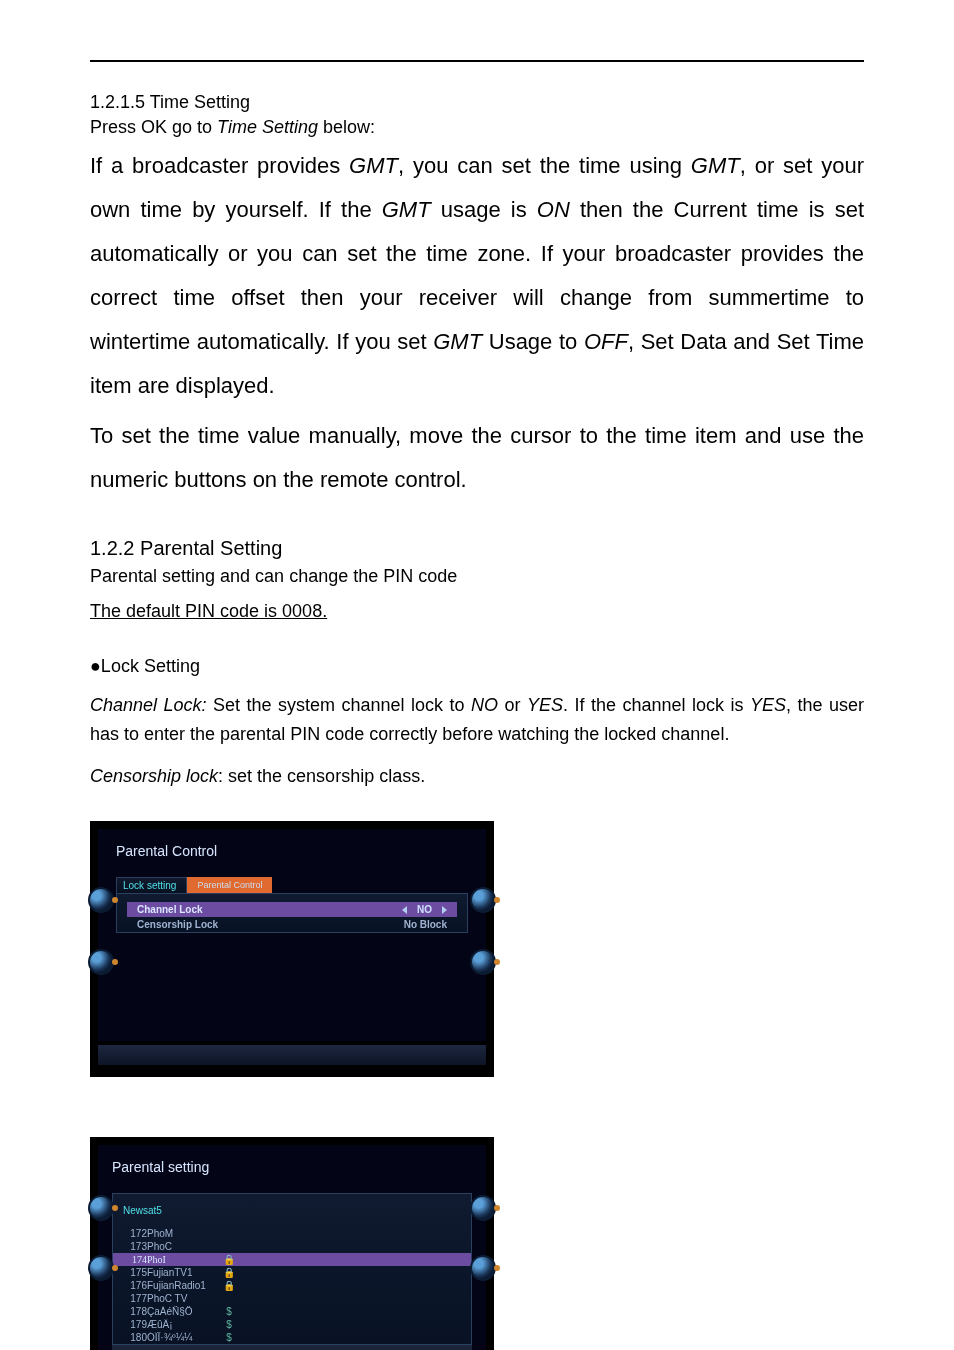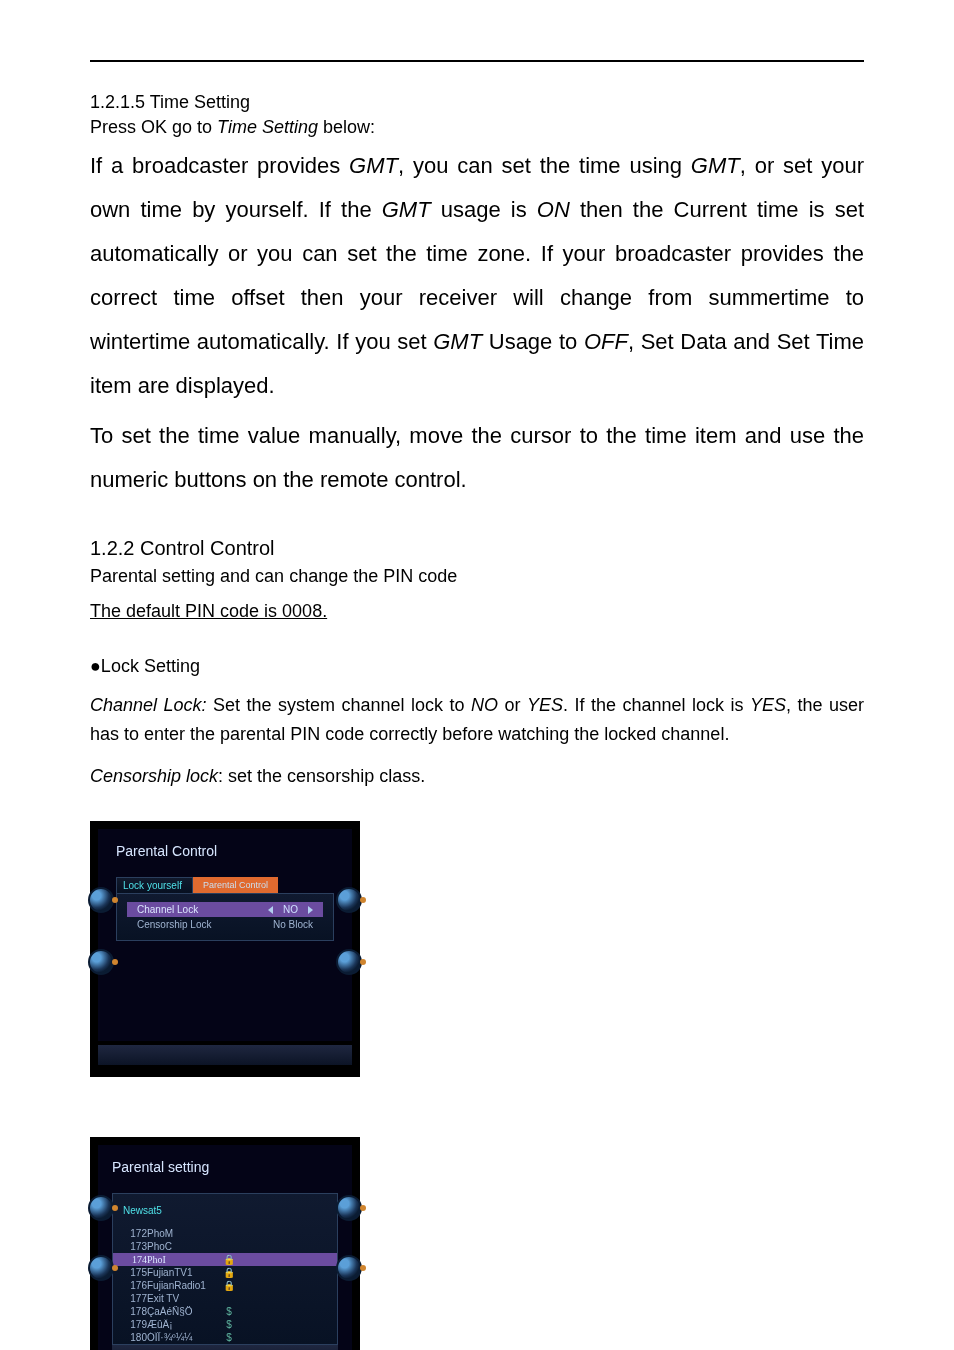--- a/index.html
+++ b/index.html
@@ -47,21 +47,21 @@
     margin-top: 30px;
     flex-direction: column;
   }
   .two-col .left {
     flex: 1;
     font-size: 18px;
     line-height: 1.6;
     text-align: justify;
   }
   .two-col .right {
-    width: 270px;
+    width: 404px;
     flex-shrink: 0;
   }
   
   .shot {
     background: #000;
     border: 2px solid #000;
     padding: 6px 6px 10px 6px;
     position: relative;
     font-family: Arial, sans-serif;
   }
@@ -90,21 +90,22 @@
   }
   .tab-orange {
     background: #e06a2f;
     color: #cde;
     padding: 3px 10px;
     font-size: 9px;
   }
   .panel-body {
     border: 1px solid #2b3f5e;
     background: linear-gradient(#101a30,#081224);
-    padding: 8px 10px 8px 10px;
+    padding: 8px 10px 0 10px;
+    font-weight: bold;
   }
   .row-sel {
     display: flex;
     align-items: center;
     justify-content: space-between;
     background: #6b4ca0;
     color: #dbe6ff;
     font-size: 10px;
     padding: 2px 10px;
   }
@@ -213,21 +214,21 @@
   <p class="subline">
     <span>Press OK go to </span><span class="italic">Time Setting</span><span> below:</span>
   </p>
 
   <p class="body-text">
     <span>If a broadcaster provides </span><span class="italic">GMT</span><span>, you can set the time using </span><span class="italic">GMT</span><span>, or set your own time by yourself. If the </span><span class="italic">GMT</span><span> usage is </span><span class="italic">ON</span><span> then the Current time is set automatically or you can set the time zone. If your broadcaster provides the correct time offset then your receiver will change from summertime to wintertime automatically. If you set </span><span class="italic">GMT</span><span> Usage to </span><span class="italic">OFF</span><span>, Set Data and Set Time item are displayed.</span>
   </p>
 
   <p class="body-text">To set the time value manually, move the cursor to the time item and use the numeric buttons on the remote control.</p>
 
-  <p class="h2">1.2.2 Control Control</p>
+  <p class="h2">1.2.2 Parental Setting</p>
   <p class="subline">Parental setting and can change the PIN code</p>
   <p class="subline underline" style="margin-top:14px;">The default PIN code is 0008.</p>
 
   <div class="two-col">
     <div class="left">
       <p style="margin:0 0 10px 0;">●Lock Setting</p>
       <p style="margin:0 0 14px 0;">
         <span class="italic">Channel Lock:</span><span> Set the system channel lock to </span><span class="italic">NO</span><span> or </span><span class="italic">YES</span><span>. If the channel lock is </span><span class="italic">YES</span><span>, the user has to enter the parental PIN code correctly before watching the locked channel.</span>
       </p>
       <p style="margin:14px 0 0 0;">
@@ -236,21 +237,21 @@
     </div>
     <div class="right">
       <div class="shot">
         <div class="shot-inner">
           <div class="reel" style="left:-10px; top:58px;"></div>
           <div class="reel" style="right:-10px; top:58px;"></div>
           <div class="reel" style="left:-10px; top:120px;"></div>
           <div class="reel" style="right:-10px; top:120px;"></div>
           <div class="shot-title">Parental Control</div>
           <div class="tabrow">
-            <div class="tab-cyan">Lock yourself</div>
+            <div class="tab-cyan">Lock setting</div>
             <div class="tab-orange">Parental Control</div>
           </div>
           <div class="panel-body">
             <div class="row-sel">
               <span>Channel Lock</span>
               <span class="val-box">
                 <span class="tri tri-l"></span>
                 <span>NO</span>
                 <span class="tri tri-r"></span>
               </span>
@@ -298,21 +299,21 @@
                   <span class="ch-name">FujianTV1</span>
                   <span class="ch-icon lock-ico">🔒</span>
                 </div>
                 <div class="ch-row">
                   <span class="ch-num">176</span>
                   <span class="ch-name">FujianRadio1</span>
                   <span class="ch-icon lock-ico">🔒</span>
                 </div>
                 <div class="ch-row">
                   <span class="ch-num">177</span>
-                  <span class="ch-name">Exit TV</span>
+                  <span class="ch-name">PhoC TV</span>
                   <span class="ch-icon"></span>
                 </div>
                 <div class="ch-row">
                   <span class="ch-num">178</span>
                   <span class="ch-name">ÇaÁéÑ§Ö</span>
                   <span class="ch-icon dollar-ico">$</span>
                 </div>
                 <div class="ch-row">
                   <span class="ch-num">179</span>
                   <span class="ch-name">ÆûÂ¡</span>

